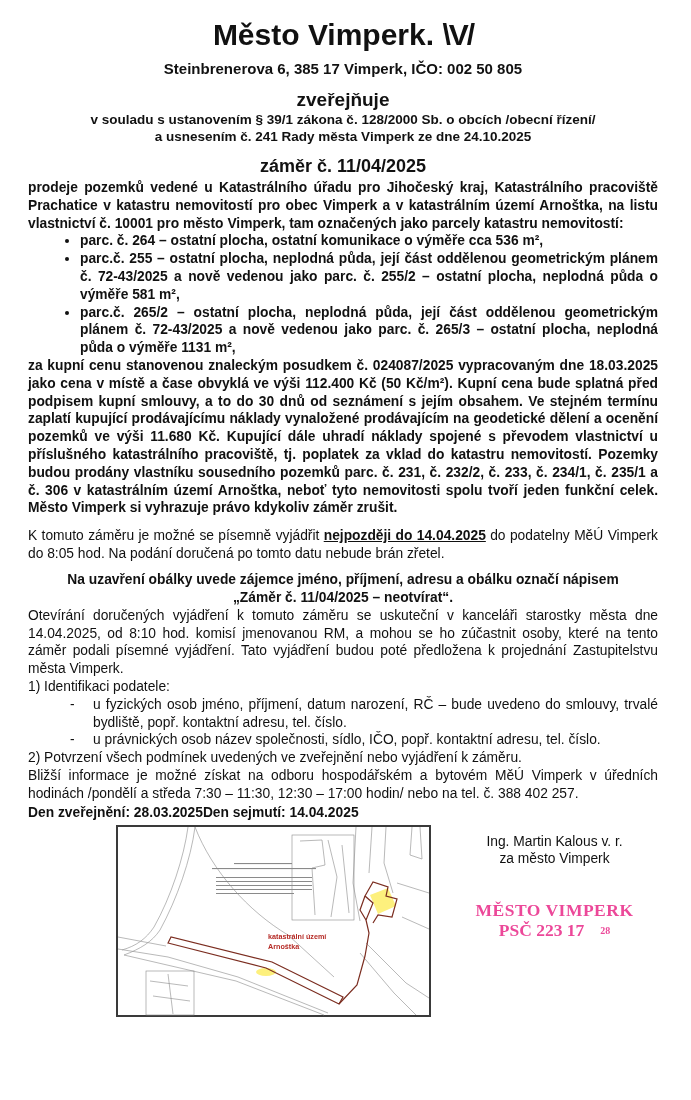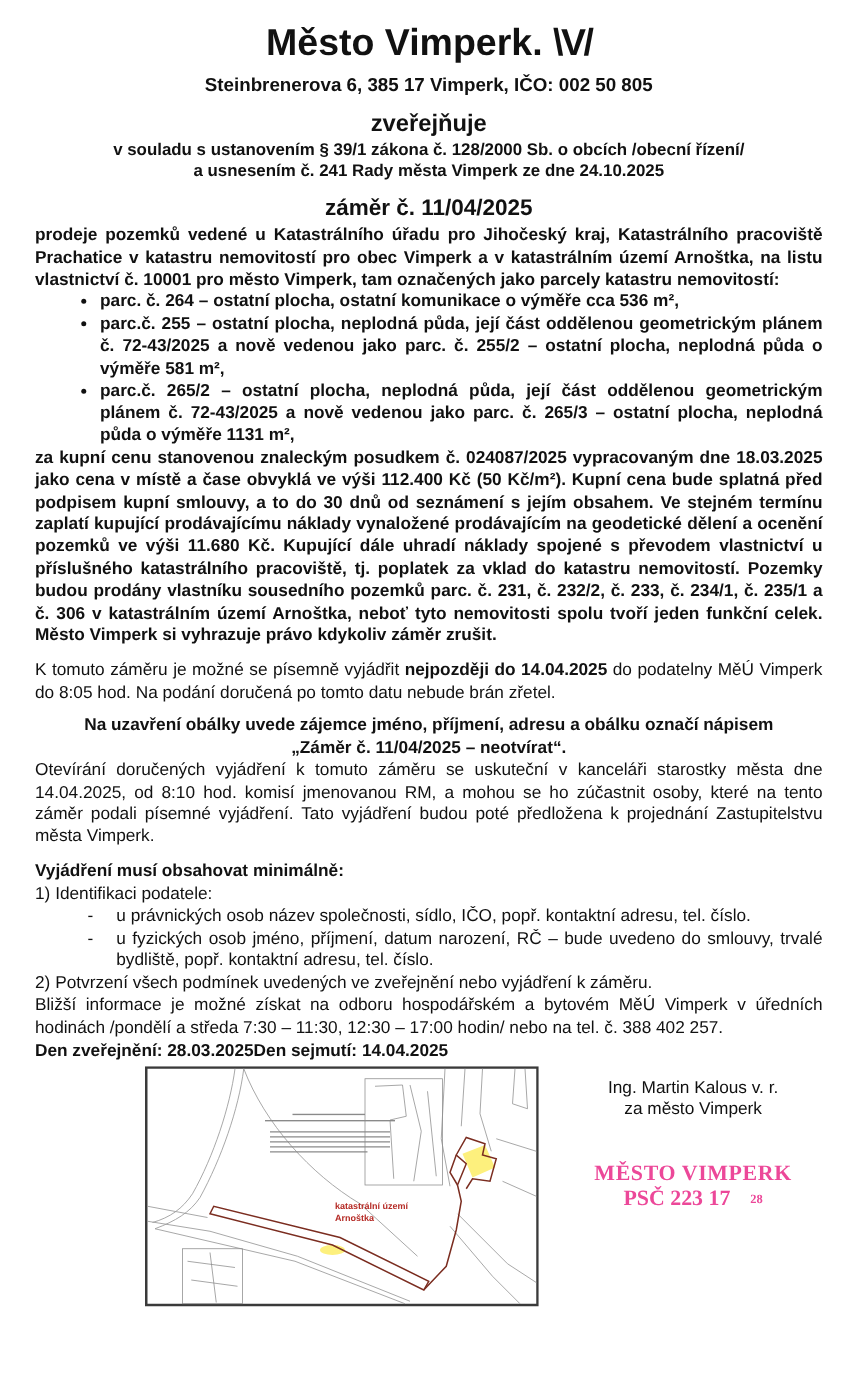--- a/index.html
+++ b/index.html
@@ -14,21 +14,21 @@
   .logo-mark{font-weight:bold;letter-spacing:-2px;}
   .address{font-size:15px;font-weight:bold;margin:0 0 12px;}
   .publishes{font-size:19px;font-weight:bold;margin:6px 0 0;}
   .legal{font-size:13.5px;font-weight:bold;line-height:17px;margin:0;}
   .intent{font-size:18px;font-weight:bold;margin:11px 0 2px;}
   .b-just{font-size:13.8px;font-weight:bold;text-align:justify;line-height:17.8px;margin:0;}
   .r-just{font-size:13.8px;font-weight:normal;text-align:justify;line-height:17.8px;margin:0;}
   ul.parcels{margin:0;padding-left:52px;}
   ul.parcels li{font-size:13.8px;font-weight:bold;text-align:justify;line-height:17.8px;}
   .deadline{margin-top:10px;}
-  .hl{font-weight:bold;}
+  .hl{font-weight:bold;text-decoration:underline;}
   .envelope{margin-top:8px;font-size:13.8px;font-weight:bold;line-height:18px;}
   .req-title{font-size:13.8px;font-weight:bold;margin:10px 0 0;line-height:18px;}
   .req-line{font-size:13.8px;line-height:17.8px;margin:0;}
   .dash-item{font-size:13.8px;line-height:17.8px;position:relative;padding-left:65px;text-align:justify;}
   .dash-item::before{content:"-";position:absolute;left:42px;}
   .dates-row{display:flex;justify-content:flex-start;font-size:13.8px;font-weight:bold;margin-top:1px;line-height:18px;}
   .bottom{display:flex;margin-top:3px;}
   .map-wrap{margin-left:88px;width:315px;height:193px;}
   .sign-col{width:225px;margin-left:20px;text-align:center;padding-top:8px;}
   .sign-col .line{font-size:13.8px;line-height:17.5px;}
@@ -67,24 +67,23 @@
 
   <p class="r-just deadline"><span>K tomuto záměru je možné se písemně vyjádřit </span><span class="hl">nejpozději do 14.04.2025</span><span> do podatelny MěÚ Vimperk do 8:05 hod. Na podání doručená po tomto datu nebude brán zřetel.</span></p>
 
   <div class="center envelope">
     <div>Na uzavření obálky uvede zájemce jméno, příjmení, adresu a obálku označí nápisem</div>
     <div>„Záměr č. 11/04/2025 – neotvírat“.</div>
   </div>
 
   <p class="r-just">Otevírání doručených vyjádření k tomuto záměru se uskuteční v kanceláři starostky města dne 14.04.2025, od 8:10 hod. komisí jmenovanou RM, a mohou se ho zúčastnit osoby, které na tento záměr podali písemné vyjádření. Tato vyjádření budou poté předložena k projednání Zastupitelstvu města Vimperk.</p>
 
-  <div class="req-title">Vyjádření musí obsahovat minimálně:</div>
   <p class="req-line">1) Identifikaci podatele:</p>
+  <div class="dash-item">u fyzických osob jméno, příjmení, datum narození, RČ – bude uvedeno do smlouvy, trvalé bydliště, popř. kontaktní adresu, tel. číslo.</div>
   <div class="dash-item">u právnických osob název společnosti, sídlo, IČO, popř. kontaktní adresu, tel. číslo.</div>
-  <div class="dash-item">u fyzických osob jméno, příjmení, datum narození, RČ – bude uvedeno do smlouvy, trvalé bydliště, popř. kontaktní adresu, tel. číslo.</div>
   <p class="req-line">2) Potvrzení všech podmínek uvedených ve zveřejnění nebo vyjádření k záměru.</p>
 
   <p class="r-just">Bližší informace je možné získat na odboru hospodářském a bytovém MěÚ Vimperk v úředních hodinách /pondělí a středa 7:30 – 11:30, 12:30 – 17:00 hodin/ nebo na tel. č. 388 402 257.</p>
 
   <div class="dates-row">
     <span>Den zveřejnění: 28.03.2025</span>
     <span>Den sejmutí: 14.04.2025</span>
   </div>
 
   <div class="bottom">

